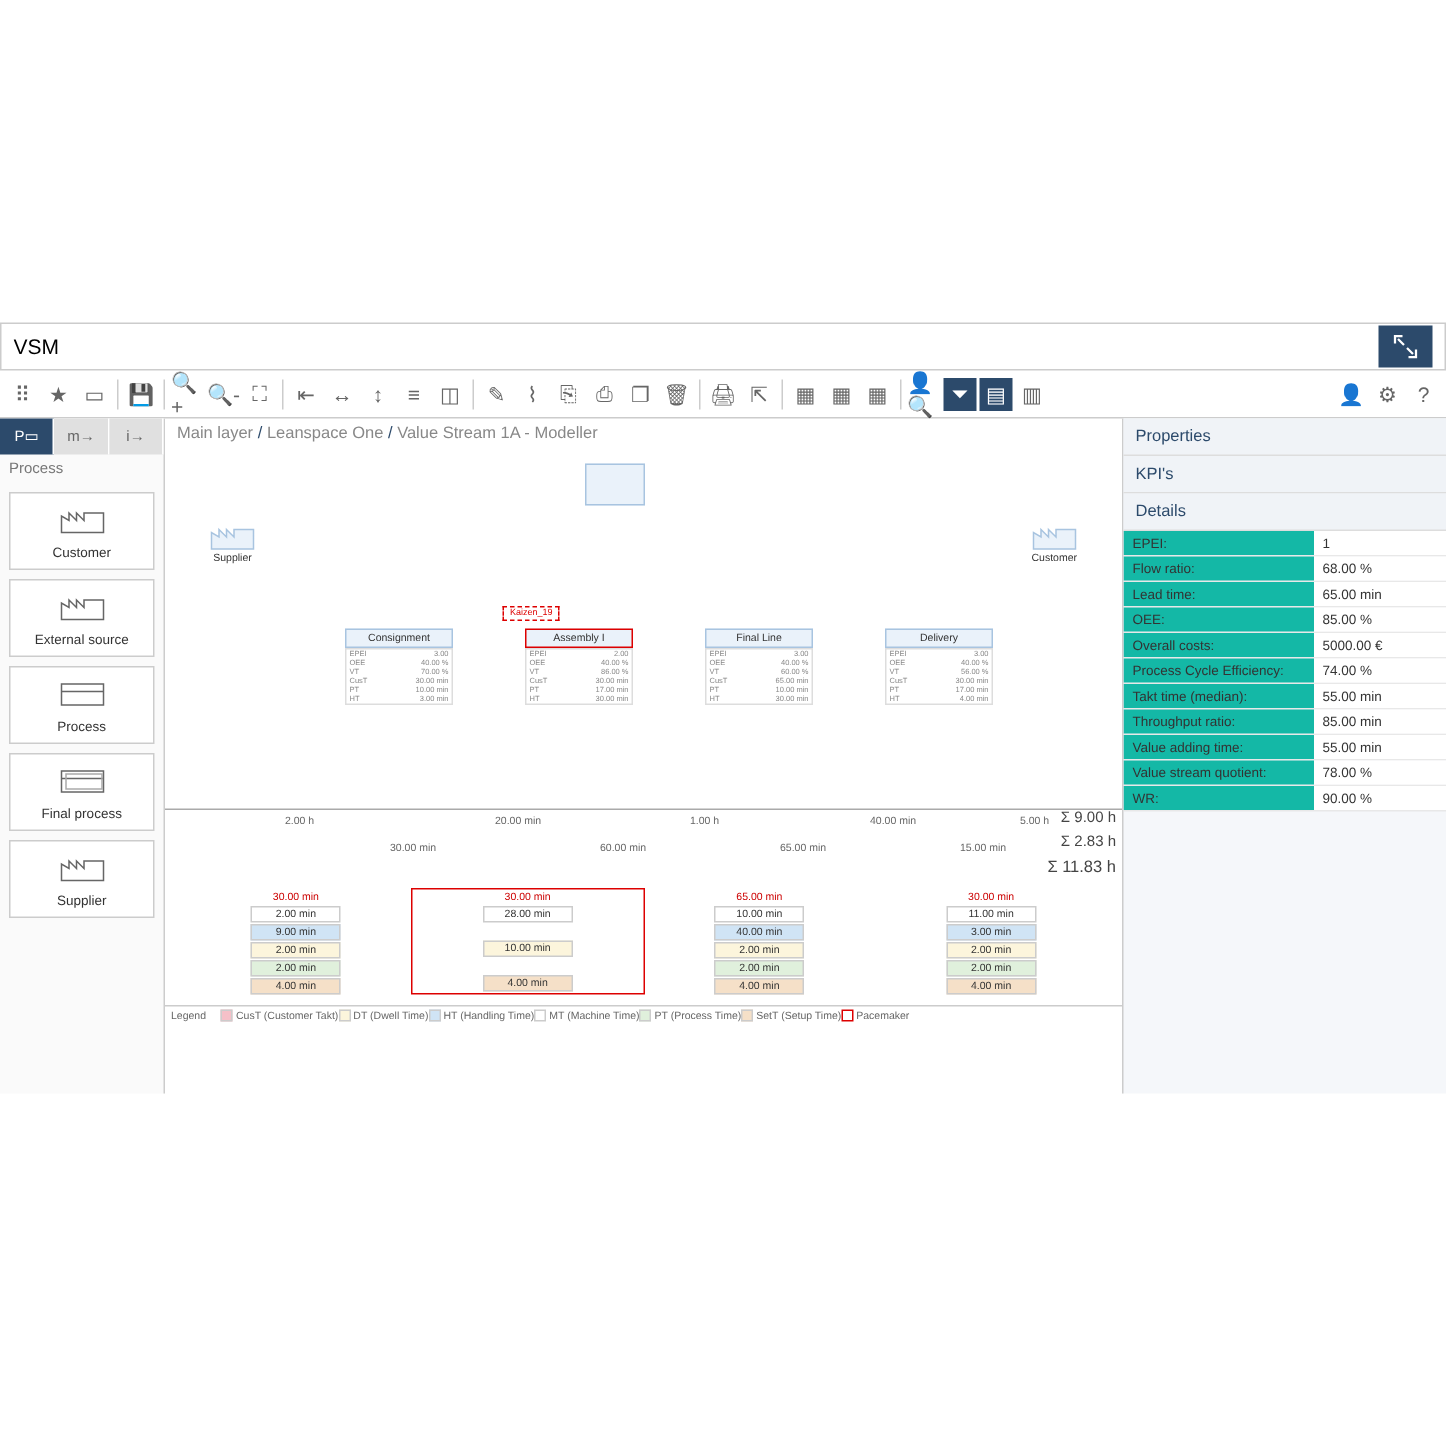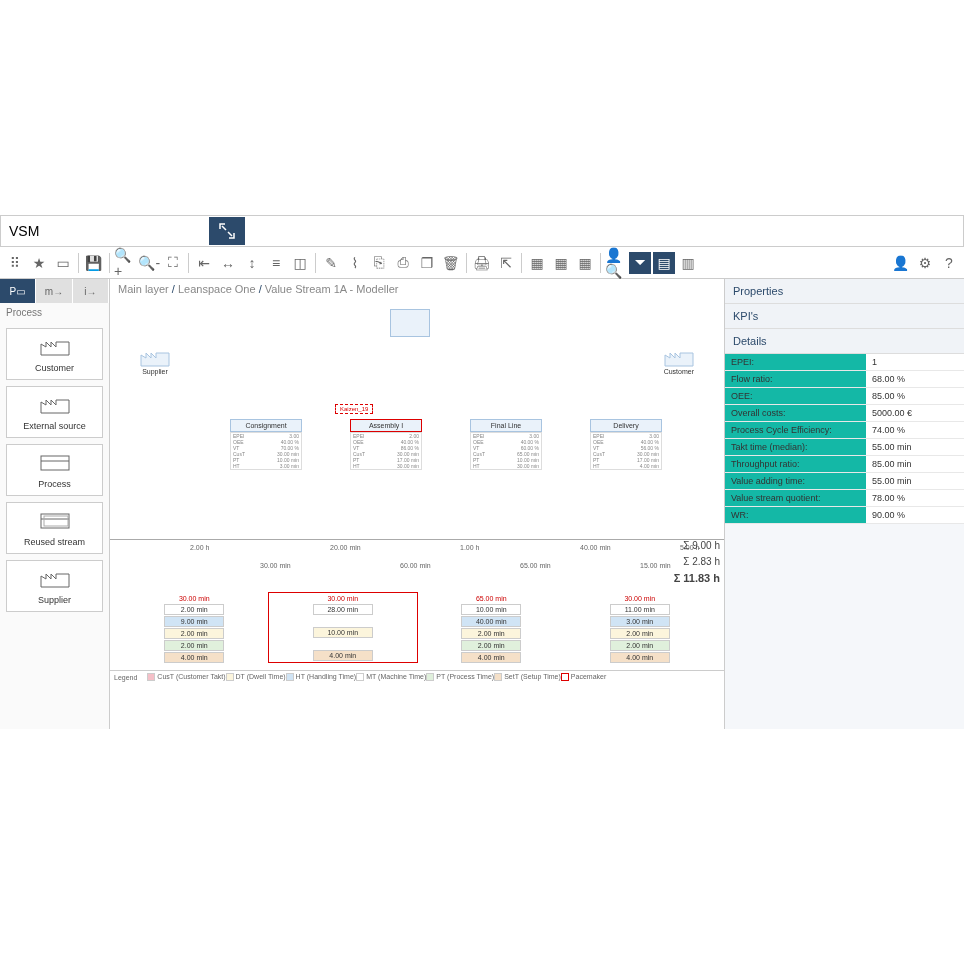--- a/index.html
+++ b/index.html
@@ -1,18 +1,18 @@
 <!DOCTYPE html>
 <html><head>
 <meta charset="utf-8">
 <style>
 * { box-sizing: border-box; margin: 0; padding: 0; font-family: Arial, sans-serif; }
 body { background: #fff; font-size: 10px; color: #333; }
 .app { width: 964px; height: 964px; position: relative; padding-top: 215px; }
-.title-bar { height: 32px; border: 1px solid #ccc; display: flex; align-items: center; padding: 0 8px; font-size: 14px; }
+.title-bar { height: 32px; border: 1px solid #ccc; display: flex; align-items: center; padding: 0 8px; font-size: 14px; justify-content: space-between; }
 .title-bar input { border: none; font-size: 14px; width: 200px; outline: none; }
 .expand-btn { width: 36px; height: 28px; background: #2c4a6b; display: flex; align-items: center; justify-content: center; color: #fff; }
 .toolbar { height: 32px; border-bottom: 1px solid #ccc; display: flex; align-items: center; gap: 2px; padding: 0 4px; }
 .toolbar .icon-btn { width: 22px; height: 22px; display: flex; align-items: center; justify-content: center; color: #666; cursor: pointer; font-size: 14px; }
 .toolbar .sep { width: 1px; height: 20px; background: #ccc; margin: 0 2px; }
 .toolbar .spacer { flex: 1; }
 .main-layout { display: flex; height: 450px; }
 .sidebar { width: 110px; border-right: 1px solid #ccc; background: #fafafa; }
 .sidebar-tabs { display: flex; height: 24px; }
 .sidebar-tab { flex: 1; background: #2c4a6b; color: #fff; display: flex; align-items: center; justify-content: center; font-size: 10px; border-right: 1px solid #fff; }
@@ -28,33 +28,33 @@
 .process-node { position: absolute; }
 .process-node .hdr { border: 1px solid #a8c4e0; background: #eaf2fa; font-size: 7px; padding: 2px; text-align: center; width: 72px; }
 .process-node.selected .hdr { border: 1px solid #d00; }
 .process-node .tbl { font-size: 5px; color: #888; width: 72px; border: 1px solid #ddd; background: #fff; }
 .process-node .tbl div { display: flex; justify-content: space-between; padding: 0 2px; }
 .kaizen { position: absolute; border: 1px dashed #d00; color: #d00; font-size: 6px; padding: 1px 4px; }
 .timeline { border-top: 1px solid #aaa; padding: 4px 0 0 10px; position: relative; height: 48px; }
 .timeline-row { position: relative; height: 18px; }
 .tl-label { position: absolute; font-size: 7px; color: #666; }
 .tl-sum { position: absolute; right: 4px; font-size: 10px; color: #444; }
-.tl-sum.bold { font-weight: bold; font-size: 11px; }
+.tl-sum.bold { font-weight: normal; font-size: 11px; }
 .time-blocks { padding: 6px 10px; }
 .tb-col { display: inline-block; vertical-align: top; width: 25%; text-align: center; }
 .tb-col.sel { outline: 1px solid #d00; }
 .tb { font-size: 7px; padding: 1px 2px; margin: 1px auto; width: 60px; border: 1px solid #ccc; }
 .tb.red-top { color: #c00; border: none; }
 .tb.blue { background: #d0e4f5; }
 .tb.yellow { background: #fcf5dc; }
 .tb.green { background: #e0f0dc; }
 .tb.orange { background: #f5e0c8; }
 .legend { border-top: 1px solid #ccc; padding: 2px 4px; font-size: 7px; color: #666; display: flex; gap: 10px; align-items: center; }
 .legend .sw { width: 8px; height: 8px; display: inline-block; margin-right: 2px; vertical-align: middle; }
-.right-panel { width: 240px; border-left: 1px solid #ccc; background: #f5f7fa; display: flex; flex-direction: column; }
+.right-panel { width: 216px; border-left: 1px solid #ccc; background: #f5f7fa; display: flex; flex-direction: column; }
 .panel-hdr { padding: 6px 8px; font-size: 11px; color: #2c4a6b; border-bottom: 1px solid #ddd; background: #f0f3f7; }
 .kpi-table { flex: 1; overflow: auto; }
 .kpi-row { display: flex; border-bottom: 1px solid #e8e8e8; font-size: 9px; }
 .kpi-row .k { flex: 1.5; padding: 3px 6px; background: #14b8a6; }
 .kpi-row .v { flex: 1; padding: 3px 6px; background: #fff; }
 svg.factory { width: 30px; height: 18px; }
 svg.rect-sym { width: 30px; height: 18px; }
 </style>
 </head>
 <body>
@@ -145,21 +145,21 @@
             <div>Process</div>
           </div>
           <div class="palette-item">
             <div class="pic">
               <svg class="rect-sym" viewBox="0 0 30 18">
                 <rect x="1" y="2" width="28" height="14" fill="none" stroke="#666"></rect>
                 <line x1="1" y1="7" x2="29" y2="7" stroke="#666"></line>
                 <rect x="4" y="4" width="24" height="10" fill="none" stroke="#aaa"></rect>
               </svg>
             </div>
-            <div>Reused stream</div>
+            <div>Final process</div>
           </div>
           <div class="palette-item">
             <div class="pic">
               <svg class="factory" viewBox="0 0 30 18">
                 <path d="M1 17 L1 6 L6 9 L6 4 L11 9 L11 4 L16 9 L16 4 L29 4 L29 17 Z" fill="none" stroke="#666"></path>
               </svg>
             </div>
             <div>Supplier</div>
           </div>
         </div>
@@ -337,20 +337,24 @@
       <div class="kpi-table" id="kpi-table">
           <div class="kpi-row">
             <div class="k">EPEI:</div>
             <div class="v">1</div>
           </div>
           <div class="kpi-row">
             <div class="k">Flow ratio:</div>
             <div class="v">68.00 %</div>
           </div>
           <div class="kpi-row">
+            <div class="k">Lead time:</div>
+            <div class="v">65.00 min</div>
+          </div>
+          <div class="kpi-row">
             <div class="k">OEE:</div>
             <div class="v">85.00 %</div>
           </div>
           <div class="kpi-row">
             <div class="k">Overall costs:</div>
             <div class="v">5000.00 €</div>
           </div>
           <div class="kpi-row">
             <div class="k">Process Cycle Efficiency:</div>
             <div class="v">74.00 %</div>

